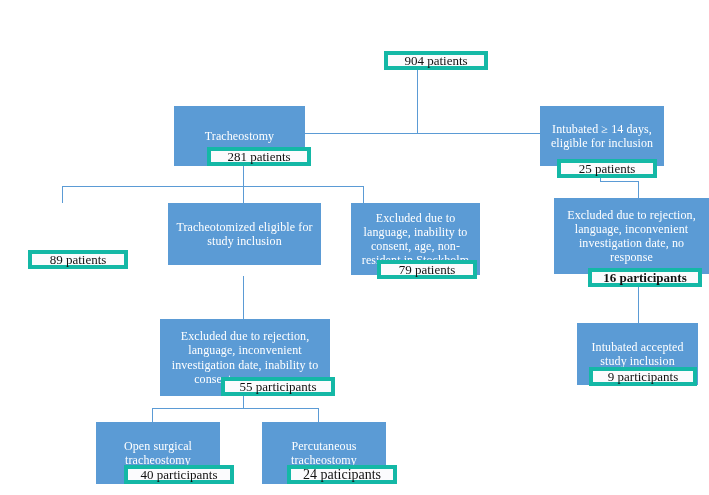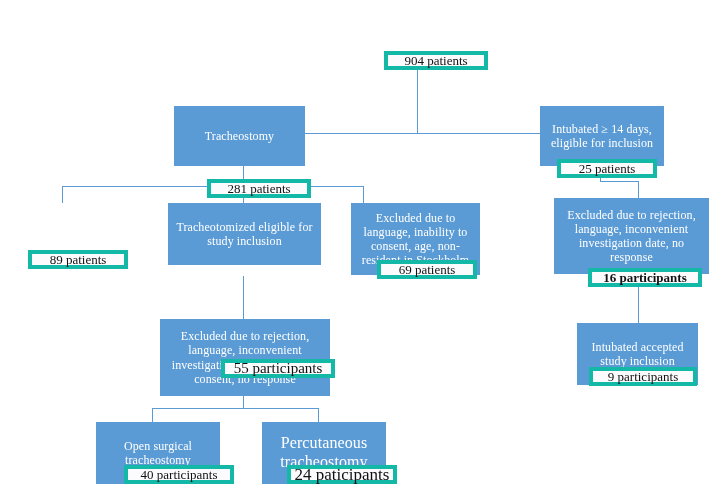--- a/index.html
+++ b/index.html
@@ -87,21 +87,21 @@
   <div class="conn v" style="left:152px; top:408px; height:14px;"></div>
   <div class="conn v" style="left:318px; top:408px; height:14px;"></div>
 
   <div class="count" style="left:384px; top:51px; width:104px; height:19px; font-size:13px;">
     <span>904 patients</span>
   </div>
 
   <div class="node" style="left:174px; top:106px; width:131px; height:60px; font-size:12px;">
     <span class="node-text">Tracheostomy</span>
   </div>
-  <div class="count" style="left:207px; top:147px; width:104px; height:19px; font-size:13px;margin-top:32px;">
+  <div class="count" style="left:207px; top:147px; width:104px; height:19px; font-size:13px;">
     <span>281 patients</span>
   </div>
 
   <div class="node" style="left:540px; top:106px; width:124px; height:60px; font-size:12px;">
     <span class="node-text">Intubated ≥ 14 days,
 eligible  for inclusion</span>
   </div>
   <div class="count" style="left:557px; top:159px; width:100px; height:19px; font-size:13px;">
     <span>25 patients</span>
   </div>
@@ -115,60 +115,60 @@
 study inclusion</span>
   </div>
 
   <div class="node" style="left:351px; top:203px; width:129px; height:72px; font-size:12px;">
     <span class="node-text">Excluded due to
 language,  inability  to
 consent, age, non-
 resident in Stockholm</span>
   </div>
   <div class="count" style="left:377px; top:260px; width:100px; height:19px; font-size:13px;">
-    <span>69 patients</span>
+    <span>79 patients</span>
   </div>
 
   <div class="node" style="left:554px; top:198px; width:155px; height:76px; font-size:12px;">
     <span class="node-text">Excluded due to rejection,
 language,  inconvenient
 investigation  date, no
 response</span>
   </div>
   <div class="count" style="left:588px; top:268px; width:114px; height:19px; font-size:13px;font-weight:bold;">
     <span>16 participants</span>
   </div>
 
   <div class="node" style="left:160px; top:319px; width:170px; height:77px; font-size:12px;">
     <span class="node-text">Excluded due to rejection,
 language,  inconvenient
 investigation  date, inability  to
 consent, no response</span>
   </div>
-  <div class="count" style="left:221px; top:359px; width:114px; height:19px; font-size:15px;">
+  <div class="count" style="left:221px; top:377px; width:114px; height:19px; font-size:13px;">
     <span>55 participants</span>
   </div>
 
   <div class="node" style="left:565px; top:323px; width:121px; height:62px; font-size:12px;margin-left:12px;">
     <span class="node-text">Intubated accepted
 study inclusion</span>
   </div>
   <div class="count" style="left:589px; top:367px; width:108px; height:19px; font-size:13px;">
     <span>9 participants</span>
   </div>
 
   <div class="node" style="left:96px; top:422px; width:124px; height:62px; font-size:12px;">
     <span class="node-text">Open surgical
 tracheostomy</span>
   </div>
   <div class="count" style="left:124px; top:465px; width:110px; height:19px; font-size:13px;">
     <span>40 participants</span>
   </div>
 
-  <div class="node" style="left:262px; top:422px; width:124px; height:62px; font-size:16px;">
+  <div class="node" style="left:262px; top:422px; width:124px; height:62px; font-size:12px;">
     <span class="node-text">Percutaneous
 tracheostomy</span>
   </div>
-  <div class="count" style="left:287px; top:465px; width:110px; height:19px; font-size:17px;">
+  <div class="count" style="left:287px; top:465px; width:110px; height:19px; font-size:14px;">
     <span>24 paticipants</span>
   </div>
 
 </div>
 
 </body></html>

